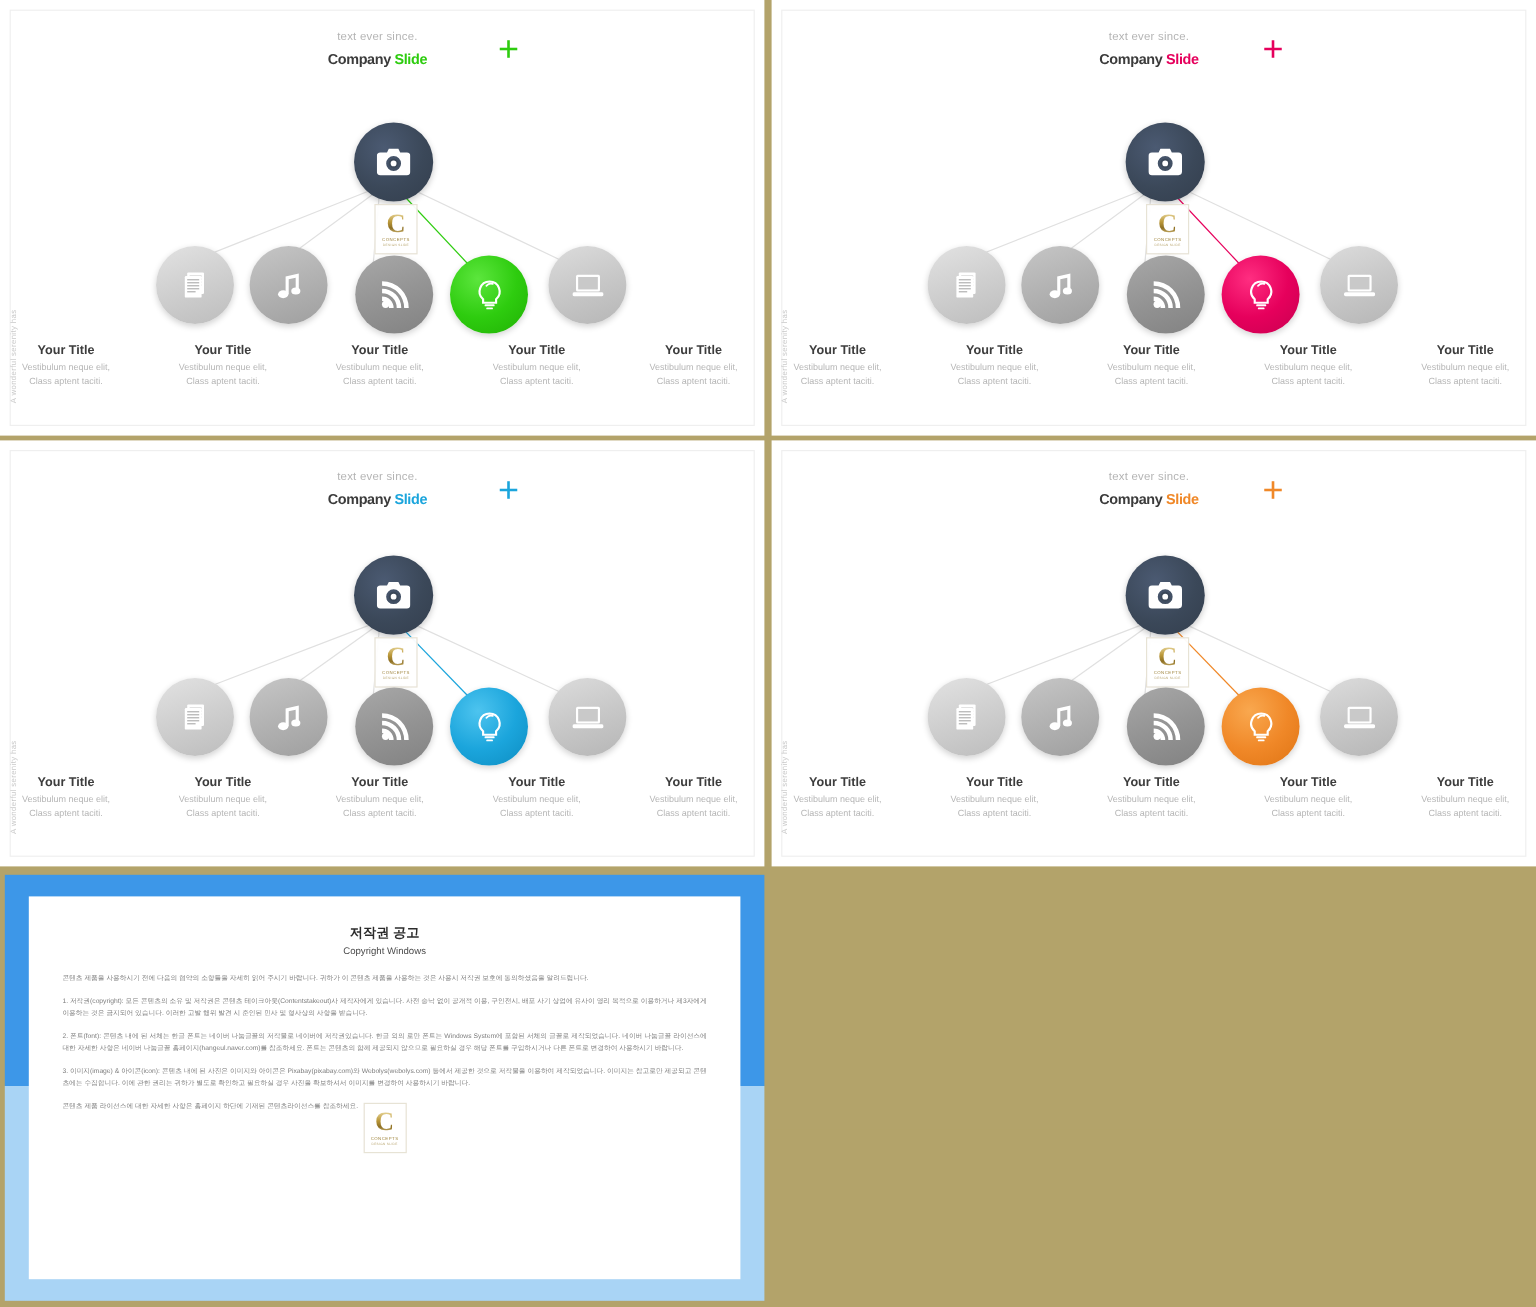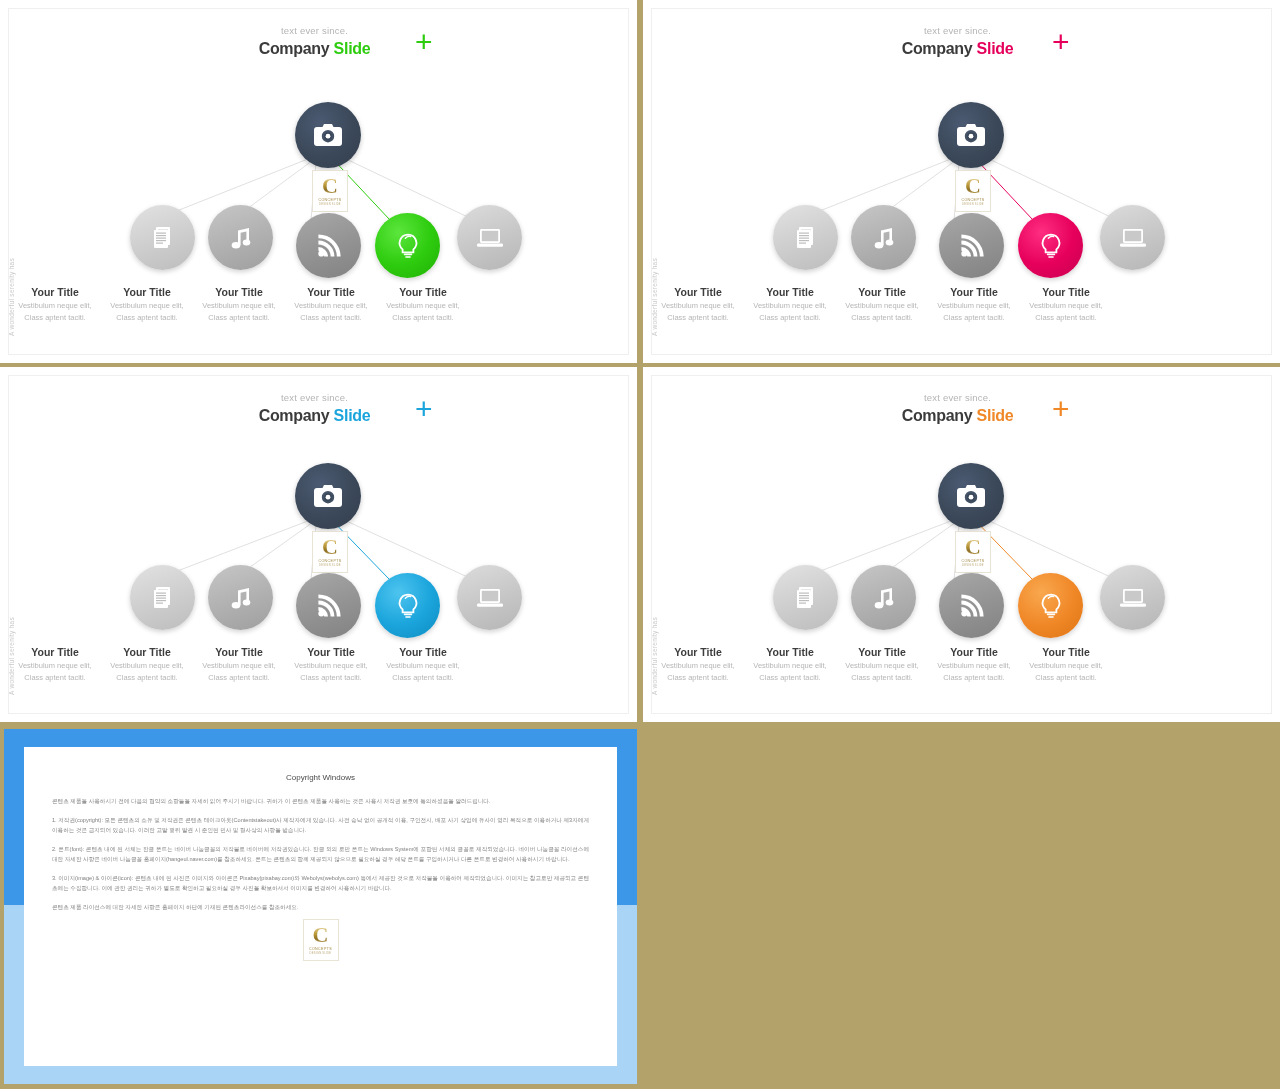--- a/index.html
+++ b/index.html
@@ -41,21 +41,21 @@
     pointer-events: none;
   }
   .hdr-sub {
     font-size: 9.5px;
     color: #b4b4b4;
     letter-spacing: .2px;
     line-height: 12px;
     margin-left: -8px;
   }
   .hdr-main {
-    font-size: 16px;
+    font-size: 12px;
     font-weight: bold;
     color: #3b3b3b;
     line-height: 24px;
     letter-spacing: -.3px;
     margin-left: -8px;
   }
   .hdr-main .accent { font-weight: bold; }
   .plus {
     position: absolute;
     top: 18px;
@@ -128,23 +128,23 @@
     -webkit-background-clip: text;
     background-clip: text;
     color: transparent;
   }
   .wm-t1 { font-size: 3.6px; color: #9b7f33; letter-spacing: .4px; margin-top: 2px; }
   .wm-t2 { font-size: 2.6px; color: #b9a66f; letter-spacing: .3px; margin-top: 1px; }
 
   
   .caps {
     position: absolute;
-    left: 0; right: 16px;
+    left: 0; right: 4px;
     display: flex;
-    justify-content: flex-start;
+    justify-content: space-between;
   }
   .cap { width: 92px; text-align: center; }
   .cap-t {
     font-size: 10.5px;
     font-weight: bold;
     color: #3d3d3d;
     line-height: 14px;
   }
   .cap-d {
     font-size: 7.5px;
@@ -660,20 +660,21 @@
             <div class="cap-d">Vestibulum neque elit,</div>
             <div class="cap-d">Class aptent taciti.</div>
           </div>
         </div>
       </div>
     </div>
   </div>
 
   <div class="copy-panel">
     <div class="copy-sheet">
+      <div class="copy-title">저작권 공고</div>
       <div class="copy-sub">Copyright Windows</div>
       <div class="copy-p">콘텐츠 제품을 사용하시기 전에 다음의 협약의 소항들을 자세히 읽어 주시기 바랍니다. 귀하가 이 콘텐츠 제품을 사용하는 것은 사용시 저작권 보호에 동의하셨음을 알려드립니다.</div>
       <div class="copy-p">1. 저작권(copyright): 모든 콘텐츠의 소유 및 저작권은 콘텐츠 테이크아웃(Contentstakeout)사 제작자에게 있습니다. 사전 승낙 없이 공개적 이용, 구인전시, 배포 사기 상업에 유사이 영리 목적으로 이용하거나 제3자에게 이용하는 것은 금지되어 있습니다. 이러한 고발 행위 발견 시 준인된 민사 및 형사상의 사항을 받습니다.</div>
       <div class="copy-p">2. 폰트(font): 콘텐츠 내에 된 서체는 한글 폰트는 네이버 나눔글꼴의 저작물로 네이버에 저작권있습니다. 한글 외의 로만 폰트는 Windows System에 포함된 서체의 글꼴로 제작되었습니다. 네이버 나눔글꼴 라이선스에 대한 자세한 사항은 네이버 나눔글꼴 홈페이지(hangeul.naver.com)를 참조하세요. 폰트는 콘텐츠의 함께 제공되지 않으므로 필요하실 경우 해당 폰트를 구입하시거나 다른 폰트로 변경하여 사용하시기 바랍니다.</div>
       <div class="copy-p">3. 이미지(image) &amp; 아이콘(icon): 콘텐츠 내에 된 사진은 이미지와 아이콘은 Pixabay(pixabay.com)와 Webolys(webolys.com) 등에서 제공한 것으로 저작물을 이용하여 제작되었습니다. 이미지는 참고로만 제공되고 콘텐츠에는 수집합니다. 이에 관한 권리는 귀하가 별도로 확인하고 필요하실 경우 사진을 확보하셔서 이미지를 변경하여 사용하시기 바랍니다.</div>
       <div class="copy-p">콘텐츠 제품 라이선스에 대한 자세한 사항은 홈페이지 하단에 기재된 콘텐츠라이선스를 참조하세요.</div>
 
       <div class="wm copy-wm">
         <div class="wm-c">C</div>
         <div class="wm-t1">CONCEPTS</div>

